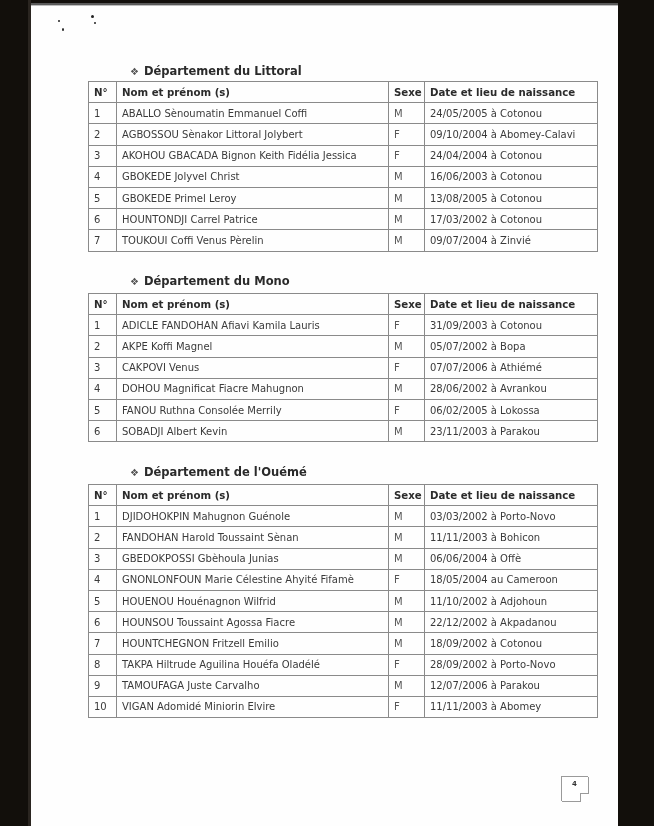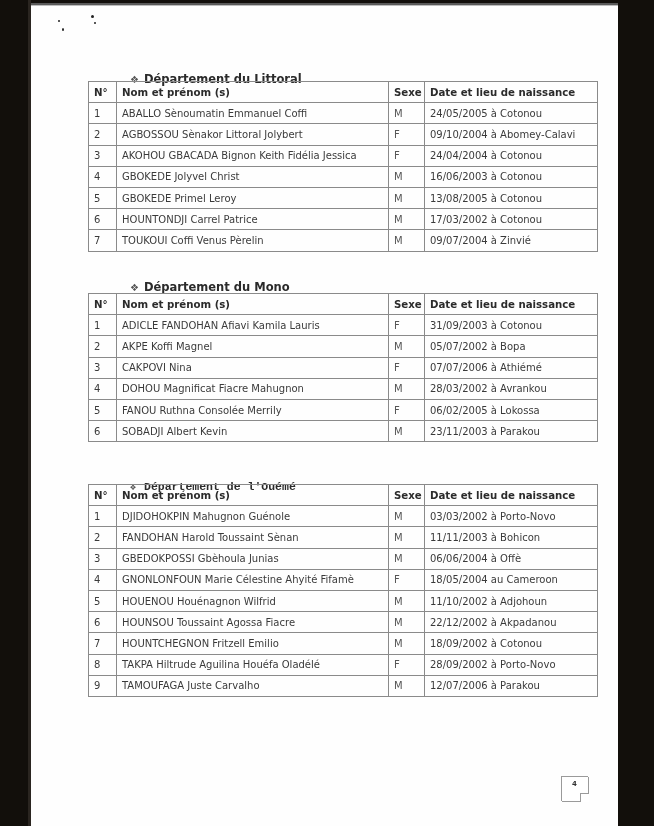--- a/index.html
+++ b/index.html
@@ -69,21 +69,21 @@
 <div class="page-edge-left"></div>
 <div class="page"></div>
 
 <div class="specks">
   <div class="speck" style="left:58px;top:20px;width:2px;height:2px;"></div>
   <div class="speck" style="left:62px;top:28px;width:2px;height:3px;"></div>
   <div class="speck" style="left:91px;top:15px;width:3px;height:3px;"></div>
   <div class="speck" style="left:94px;top:22px;width:2px;height:2px;"></div>
 </div>
 
-<div class="section-title" style="top:72px;">
+<div class="section-title" style="top:64px;">
   <span class="bullet">❖</span><span>Département du Littoral</span>
 </div>
 <table class="roster" style="top:81px;">
   <colgroup>
       <col class="c-no">
       <col class="c-name">
       <col class="c-sex">
       <col class="c-date">
     </colgroup>
   <thead>
@@ -133,21 +133,21 @@
       </tr>
       <tr>
         <td>7</td>
         <td>TOUKOUI Coffi Venus Pèrelin</td>
         <td class="c-sexv">M</td>
         <td>09/07/2004 à Zinvié</td>
       </tr>
     </tbody>
 </table>
 
-<div class="section-title" style="top:280px;">
+<div class="section-title" style="top:274px;">
   <span class="bullet">❖</span><span>Département du Mono</span>
 </div>
 <table class="roster" style="top:293px;">
   <colgroup>
       <col class="c-no">
       <col class="c-name">
       <col class="c-sex">
       <col class="c-date">
     </colgroup>
   <thead>
@@ -166,46 +166,46 @@
         <td>31/09/2003 à Cotonou</td>
       </tr>
       <tr>
         <td>2</td>
         <td>AKPE Koffi Magnel</td>
         <td class="c-sexv">M</td>
         <td>05/07/2002 à Bopa</td>
       </tr>
       <tr>
         <td>3</td>
-        <td>CAKPOVI Nina</td>
+        <td>CAKPOVI Venus</td>
         <td class="c-sexv">F</td>
         <td>07/07/2006 à Athiémé</td>
       </tr>
       <tr>
         <td>4</td>
         <td>DOHOU Magnificat Fiacre Mahugnon</td>
         <td class="c-sexv">M</td>
-        <td>28/03/2002 à Avrankou</td>
+        <td>28/06/2002 à Avrankou</td>
       </tr>
       <tr>
         <td>5</td>
         <td>FANOU Ruthna Consolée Merrily</td>
         <td class="c-sexv">F</td>
         <td>06/02/2005 à Lokossa</td>
       </tr>
       <tr>
         <td>6</td>
         <td>SOBADJI Albert Kevin</td>
         <td class="c-sexv">M</td>
         <td>23/11/2003 à Parakou</td>
       </tr>
     </tbody>
 </table>
 
-<div class="section-title" style="top:480px;font-family:Liberation Mono, monospace;">
+<div class="section-title" style="top:465px;">
   <span class="bullet">❖</span><span>Département de l'Ouémé</span>
 </div>
 <table class="roster" style="top:484px;">
   <colgroup>
       <col class="c-no">
       <col class="c-name">
       <col class="c-sex">
       <col class="c-date">
     </colgroup>
   <thead>
@@ -264,20 +264,26 @@
         <td>TAKPA Hiltrude Aguilina Houéfa Oladélé</td>
         <td class="c-sexv">F</td>
         <td>28/09/2002 à Porto-Novo</td>
       </tr>
       <tr>
         <td>9</td>
         <td>TAMOUFAGA Juste Carvalho</td>
         <td class="c-sexv">M</td>
         <td>12/07/2006 à Parakou</td>
       </tr>
+      <tr>
+        <td>10</td>
+        <td>VIGAN Adomidé Miniorin Elvire</td>
+        <td class="c-sexv">F</td>
+        <td>11/11/2003 à Abomey</td>
+      </tr>
     </tbody>
 </table>
 
 <div class="page-number-box">
   <span class="r"></span>
     <span class="b"></span>
   <span class="page-number">4</span>
 </div>
 
 </body></html>

